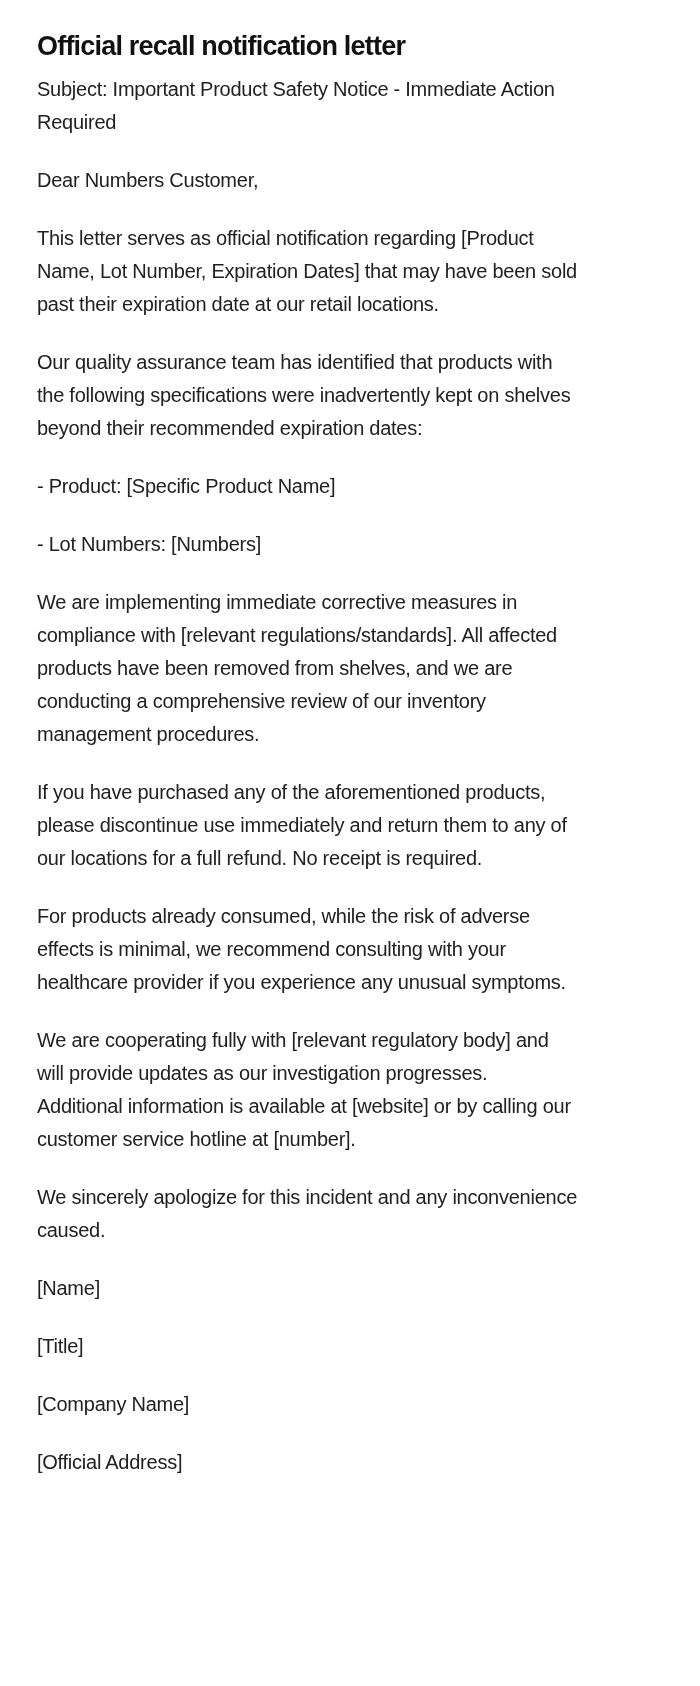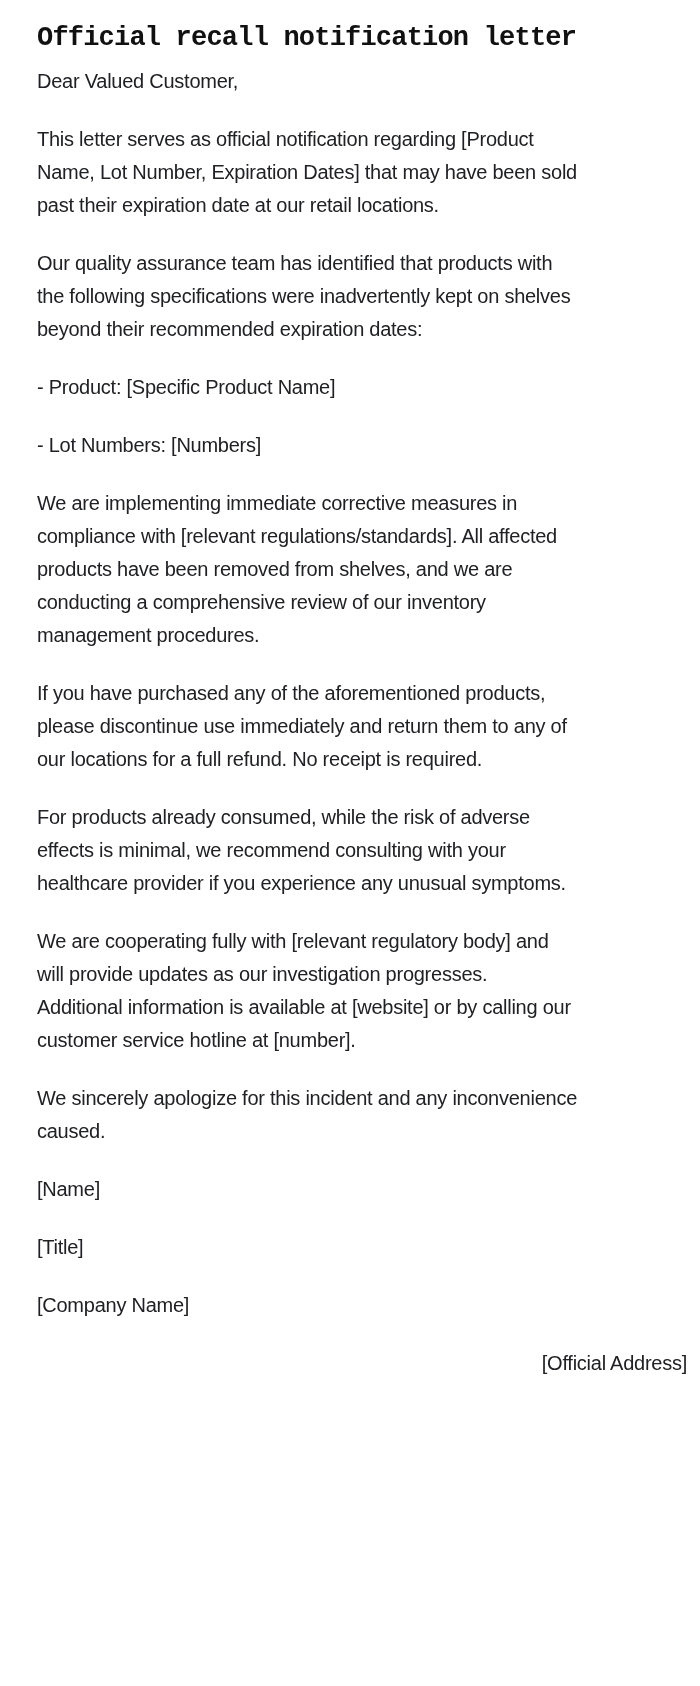--- a/index.html
+++ b/index.html
@@ -15,51 +15,51 @@
     box-sizing: border-box;
     overflow: hidden;
     font-family: "Liberation Sans", "DejaVu Sans", sans-serif;
   }
   .content {
     box-sizing: border-box;
     padding: 21px 10px 30px 37px;
     width: 697px;
   }
   h1.doc-title {
-    margin: 0 0 10px 0;
+    margin: 8px 0 10px 0;
     font-size: 27px;
     line-height: 34px;
     font-weight: 700;
     letter-spacing: -0.8px;
     color: #111111;
-    font-family: Liberation Mono, monospace;
   }
   p.para {
     margin: 0 0 25px 0;
     font-size: 20px;
     line-height: 33px;
     font-weight: 400;
     letter-spacing: -0.25px;
     color: #202124;
     white-space: pre-line; 
   }
   p.para:last-child {
     margin-bottom: 9px;
-    text-align: right;
   }
 </style>
 </head>
 <body>
 
 <div class="page">
   <div class="content">
     <h1 class="doc-title">Official recall notification letter</h1>
 
+    <p class="para">Subject: Important Product Safety Notice - Immediate Action
+Required</p>
 
-    <p class="para">Dear Valued Customer,</p>
+    <p class="para">Dear Numbers Customer,</p>
 
     <p class="para">This letter serves as official notification regarding [Product
 Name, Lot Number, Expiration Dates] that may have been sold
 past their expiration date at our retail locations.</p>
 
     <p class="para">Our quality assurance team has identified that products with
 the following specifications were inadvertently kept on shelves
 beyond their recommended expiration dates:</p>
 
     <p class="para">- Product: [Specific Product Name]</p>

